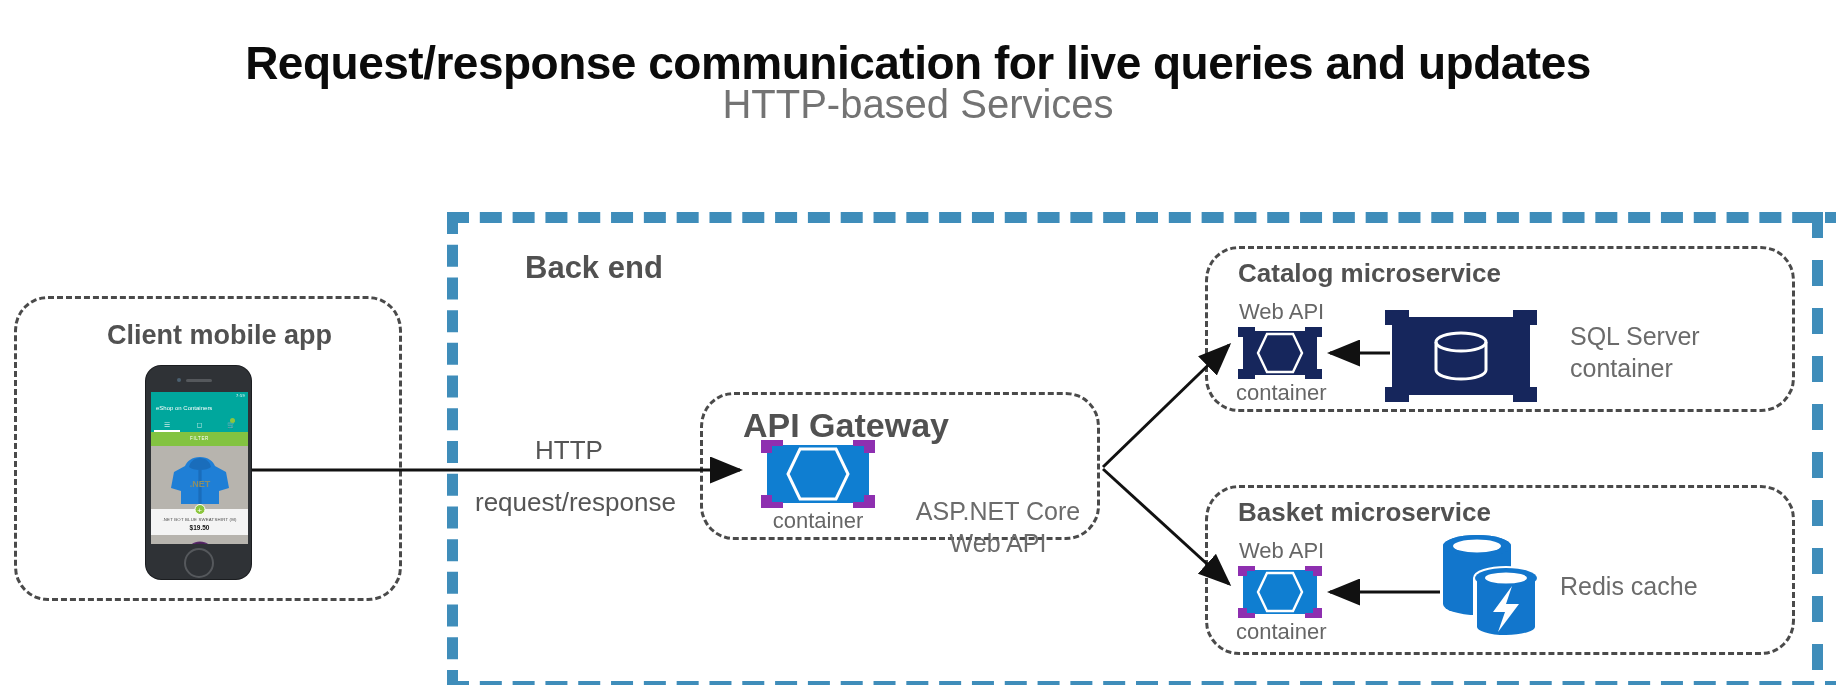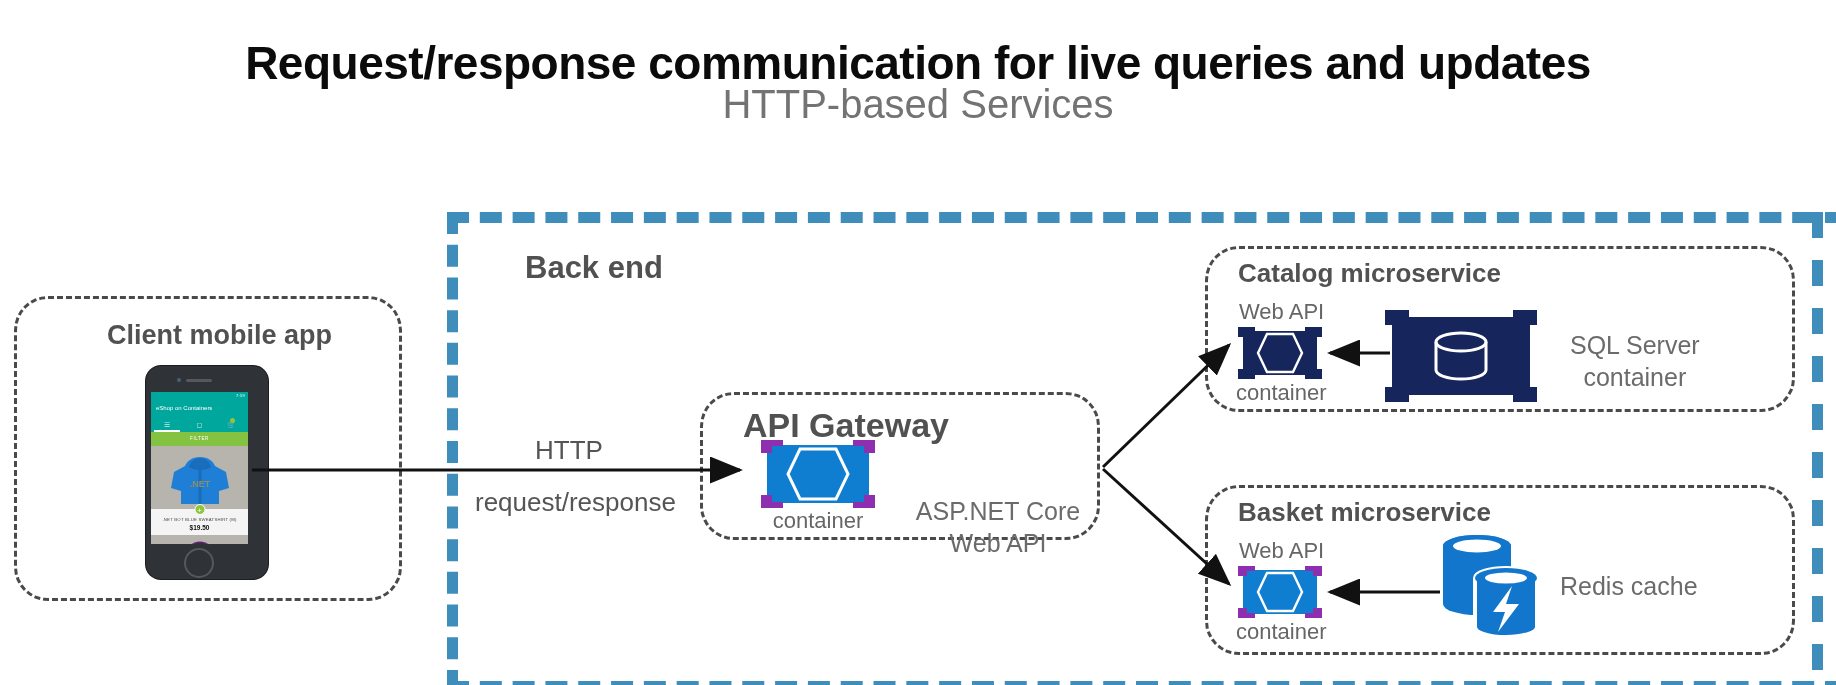--- a/index.html
+++ b/index.html
@@ -142,21 +142,21 @@
     font-size: 26px;
     color: #555555;
     white-space: nowrap;
   }
 
   
   .phone {
     position: absolute;
     left: 146px;
     top: 366px;
-    width: 122px;
+    width: 105px;
     height: 213px;
     background: #2f3236;
     border-radius: 15px;
     box-shadow: 0 0 0 1px #1b1d20;
   }
   .phone-screen {
     position: absolute;
     left: 5px;
     top: 26px;
     width: 97px;
@@ -427,21 +427,21 @@
           <rect x="4" y="0" width="24" height="7"></rect>
         <rect x="144" y="0" width="12" height="15"></rect>
           <rect x="132" y="0" width="24" height="7"></rect>
         <rect x="4" y="77" width="12" height="15"></rect>
           <rect x="4" y="85" width="24" height="7"></rect>
         <rect x="144" y="77" width="12" height="15"></rect>
           <rect x="132" y="85" width="24" height="7"></rect>
       </g>
     </svg>
   </div>
-  <div class="side-label" style="left:1570px; top:329px;text-align:center;">
+  <div class="side-label" style="left:1570px; top:320px;">
     <span>SQL Server</span><br>
     <span>container</span>
   </div>
 
   <div class="gbox basket-box"></div>
   <div class="gbox-title basket-title">Basket microservice</div>
 
   <div class="webapi-caption" style="left:1239px; top:538px;">Web API</div>
   <div class="cicon" style="left:1236px; top:566px;">
     <svg width="88" height="52" viewBox="0 0 88 52">

